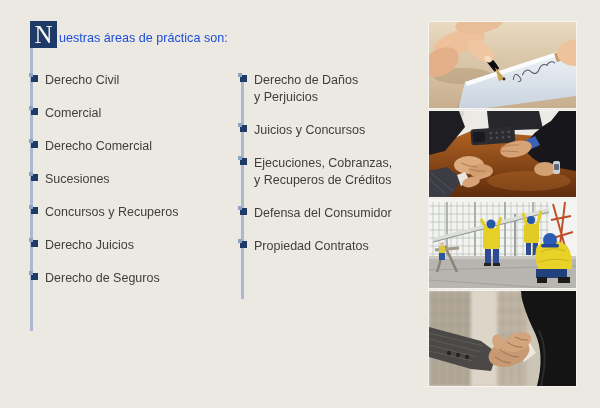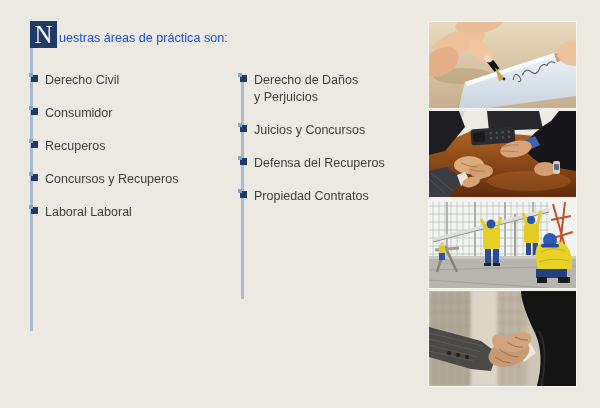--- a/index.html
+++ b/index.html
@@ -54,31 +54,32 @@
 <div class="stage">
 
   <div class="dropcap">N</div>
   <div class="heading-rest">uestras áreas de práctica son:</div>
 
   <div class="connector left"></div>
   <div class="connector right"></div>
 
   <div class="pa-list left">
       <div class="pa-item"><span class="bullet"></span><span>Derecho Civil</span></div>
-      <div class="pa-item"><span class="bullet"></span><span>Consumidor</span></div>
-      <div class="pa-item"><span class="bullet"></span></div>
-      <div class="pa-item"><span class="bullet"></span><span>Recuperos</span></div>
+      <div class="pa-item"><span class="bullet"></span><span>Comercial</span></div>
+      <div class="pa-item"><span class="bullet"></span><span>Derecho Comercial</span></div>
+      <div class="pa-item"><span class="bullet"></span><span>Sucesiones</span></div>
       <div class="pa-item"><span class="bullet"></span><span>Concursos y Recuperos</span></div>
-      <div class="pa-item"><span class="bullet"></span><span>Laboral Laboral</span></div>
+      <div class="pa-item"><span class="bullet"></span><span>Derecho Juicios</span></div>
+      <div class="pa-item"><span class="bullet"></span><span>Derecho de Seguros</span></div>
     </div>
   <div class="pa-list right">
       <div class="pa-item"><span class="bullet"></span><span>Derecho de Daños<br>y Perjuicios</span></div>
       <div class="pa-item"><span class="bullet"></span><span>Juicios y Concursos</span></div>
-      <div class="pa-item"><span class="bullet"></span></div>
-      <div class="pa-item"><span class="bullet"></span><span>Defensa del Recuperos</span></div>
+      <div class="pa-item"><span class="bullet"></span><span>Ejecuciones, Cobranzas,<br>y Recuperos de Créditos</span></div>
+      <div class="pa-item"><span class="bullet"></span><span>Defensa del Consumidor</span></div>
       <div class="pa-item"><span class="bullet"></span><span>Propiedad Contratos</span></div>
     </div>
 
   <figure class="photo p1" aria-label="hand-signing-document-photo">
     <svg width="147" height="86" viewBox="0 0 147 86">
       <defs>
         <linearGradient id="p1bg" x1="0" y1="0" x2="0" y2="1">
           <stop offset="0" stop-color="#e9dabf"></stop>
             <stop offset="1" stop-color="#c7af8e"></stop>
         </linearGradient>

